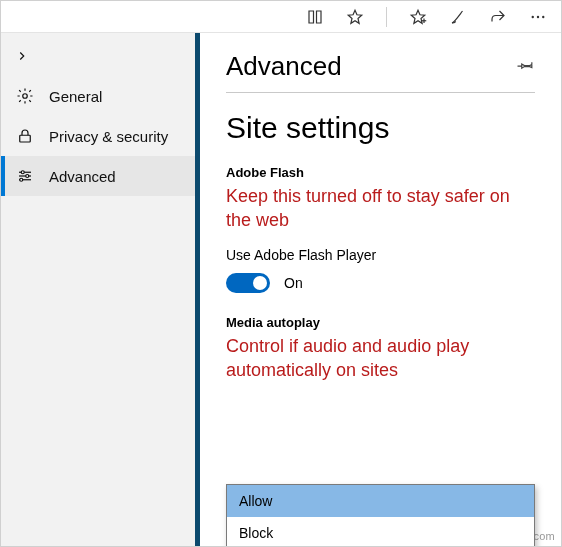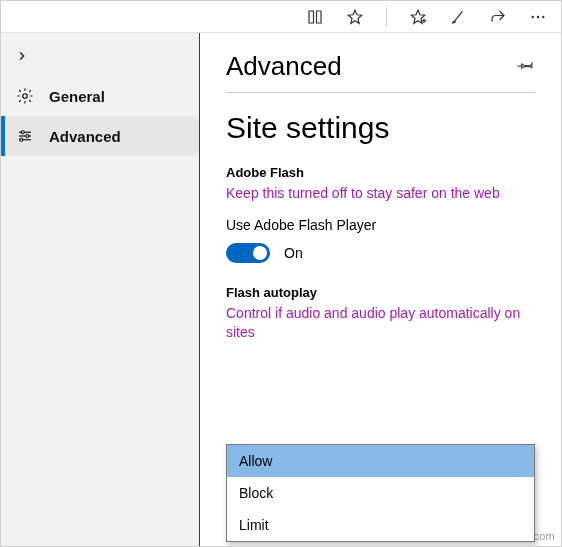--- a/index.html
+++ b/index.html
@@ -25,23 +25,22 @@
     border-bottom: 1px solid #e4e4e4;
   }
   .titlebar .ticon { width: 18px; height: 18px; display: flex; align-items: center; justify-content: center; color: #333; }
   .main {
     display: flex;
     height: calc(100% - 32px);
   }
   .sidebar {
     width: 199px;
     background: #f2f2f2;
-    border-right: 1px solid #0c4a6e;
+    border-right: 5px solid #0c4a6e;
     padding-top: 8px;
-    font-weight: bold;
   }
   .side-back {
     padding: 8px 14px 10px 14px;
   }
   .side-item {
     display: flex;
     align-items: center;
     gap: 14px;
     padding: 10px 14px;
     font-size: 15px;
@@ -69,21 +68,21 @@
     align-items: center;
     justify-content: space-between;
     border-bottom: 1px solid #c9c9c9;
     padding-bottom: 10px;
     margin-bottom: 18px;
   }
   .content-title { font-size: 26px; font-weight: 400; }
   .pin-icon { color: #444; }
   .subheading { font-size: 30px; font-weight: 400; margin-bottom: 20px; }
   .section-title { font-size: 13px; font-weight: 600; margin-bottom: 4px; }
-  .section-desc { font-size: 14px; color: #a21caf; margin-bottom: 14px; line-height: 1.35; }
+  .section-desc { font-size: 18px; color: #b91c1c; margin-bottom: 14px; line-height: 1.35; }
   .flash-row { font-size: 14px; margin-bottom: 10px; }
   .toggle-row { display: flex; align-items: center; gap: 14px; margin-bottom: 22px; text-align: center; }
   .toggle {
     width: 44px; height: 20px; border-radius: 10px; background: #0067c0; position: relative;
   }
   .toggle::after {
     content: ""; position: absolute; right: 3px; top: 3px; width: 14px; height: 14px;
     border-radius: 50%; background: #fff;
   }
   .toggle-label { font-size: 14px; }
@@ -186,20 +185,29 @@
     </div>
     <div class="side-item">
       <span class="side-icon">
         <svg width="18" height="18" viewBox="0 0 24 24" fill="none" stroke="currentColor" stroke-width="1.6">
             <circle cx="12" cy="12" r="3"></circle>
             <path d="M12 2v3M12 19v3M4.2 4.2l2.1 2.1M17.7 17.7l2.1 2.1M2 12h3M19 12h3M4.2 19.8l2.1-2.1M17.7 6.3l2.1-2.1"></path>
           </svg>
       </span>
       <span>General</span>
     </div>
+    <div class="side-item">
+      <span class="side-icon">
+        <svg width="18" height="18" viewBox="0 0 24 24" fill="none" stroke="currentColor" stroke-width="1.6">
+            <rect x="5" y="11" width="14" height="9" rx="1"></rect>
+            <path d="M8 11V8a4 4 0 0 1 8 0v3"></path>
+          </svg>
+      </span>
+      <span>Privacy &amp; security</span>
+    </div>
     <div class="side-item active">
       <span class="side-icon">
         <svg width="18" height="18" viewBox="0 0 24 24" fill="none" stroke="currentColor" stroke-width="1.6">
             <line x1="4" y1="7" x2="20" y2="7"></line>
             <line x1="4" y1="12" x2="20" y2="12"></line>
             <line x1="4" y1="17" x2="20" y2="17"></line>
             <circle cx="9" cy="7" r="2" fill="#f2f2f2"></circle>
             <circle cx="15" cy="12" r="2" fill="#f2f2f2"></circle>
             <circle cx="7" cy="17" r="2" fill="#f2f2f2"></circle>
           </svg>
@@ -221,21 +229,21 @@
     <div class="subheading">Site settings</div>
 
     <div class="section-title">Adobe Flash</div>
     <div class="section-desc">Keep this turned off to stay safer on the web</div>
     <div class="flash-row">Use Adobe Flash Player</div>
     <div class="toggle-row">
       <div class="toggle"></div>
       <div class="toggle-label">On</div>
     </div>
 
-    <div class="section-title">Flash autoplay</div>
+    <div class="section-title">Media autoplay</div>
     <div class="section-desc">Control if audio and audio play automatically on sites</div>
 
     <div class="media-block">
       <div class="dropdown">
         <div class="dropdown-list">
           <div class="opt selected">Allow</div>
           <div class="opt">Block</div>
           <div class="opt">Limit</div>
         </div>
       </div>

